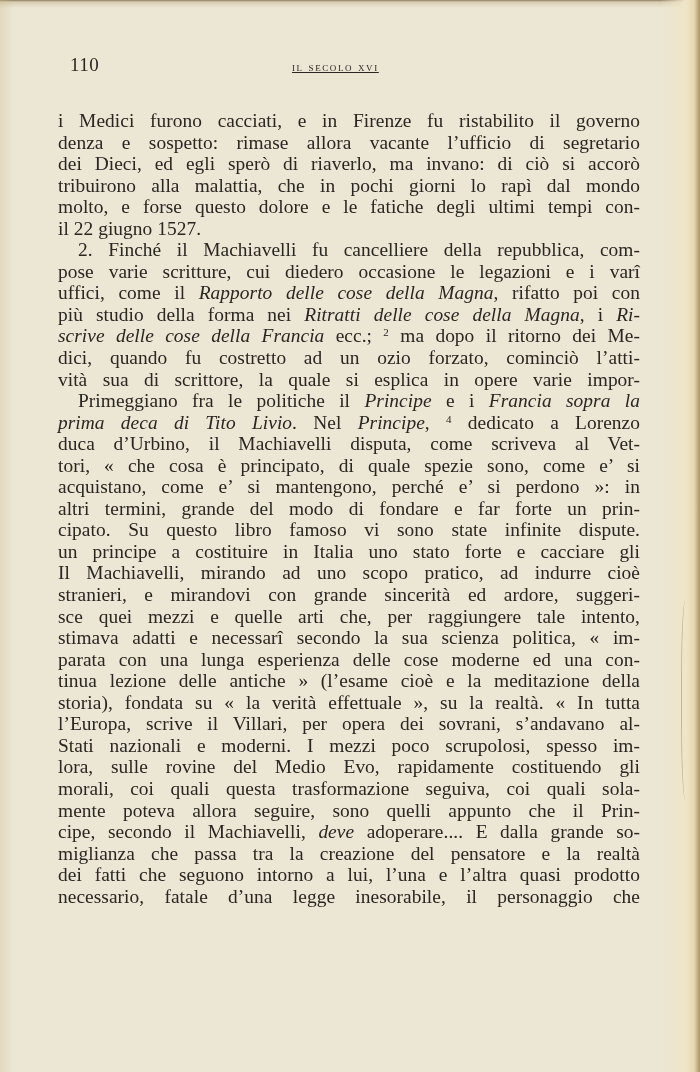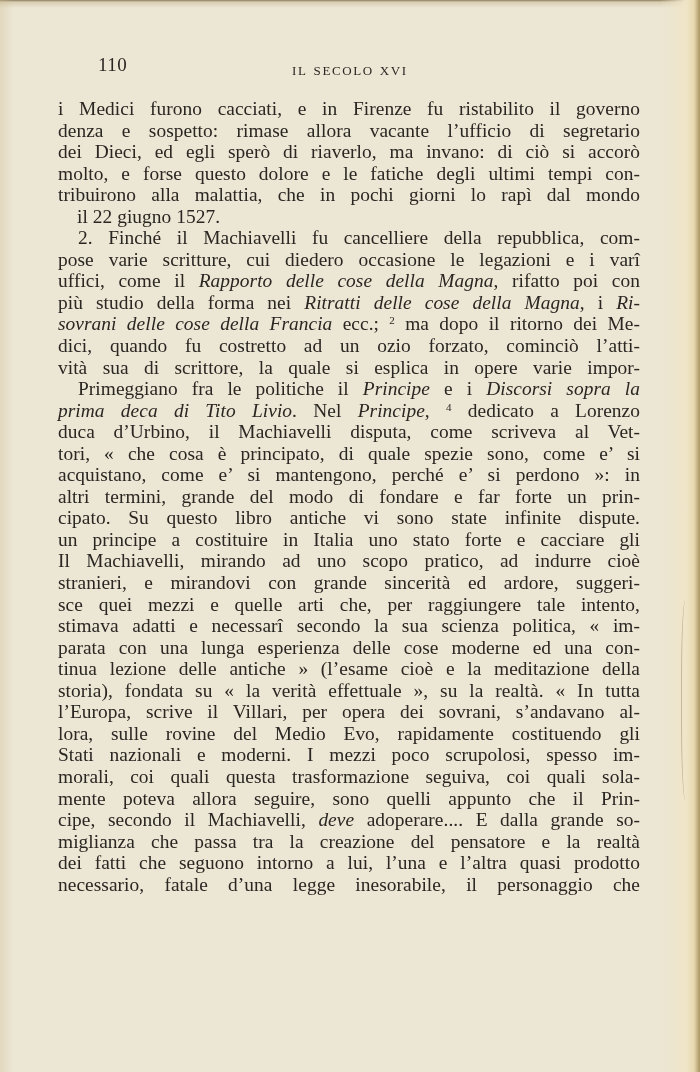--- a/index.html
+++ b/index.html
@@ -31,50 +31,49 @@
       left: 70px;
       width: 578px;
       height: 24px;
     }
     .page-number {
       position: absolute;
       left: 0;
       top: 0;
       font-size: 19px;
       letter-spacing: 0.5px;
-      margin-left: 28px;
     }
     .section-title {
       position: absolute;
       left: 222px;
       top: 5px;
-      font-size: 18px;
+      font-size: 13px;
       letter-spacing: 1.6px;
       font-variant: small-caps;
       text-transform: lowercase;
+      text-decoration: underline;
     }
     .text-block {
       position: absolute;
-      top: 98px;
+      top: 110px;
       left: 58px;
       width: 582px;
     }
     .line {
       display: block;
       height: 21.55px;
       line-height: 21.55px;
       font-size: 19.4px;
       white-space: nowrap;
       text-align: justify;
       text-align-last: justify;
       letter-spacing: 0.05px;
     }
     .line.last {
       text-align-last: left;
-      margin-left: 19px;
     }
     .line.indent {
       padding-left: 20px;
       font-family: Liberation Serif, serif;
     }
     .line i { font-style: italic; }
     sup {
       font-size: 11px;
       line-height: 0;
       vertical-align: 6px;
@@ -95,48 +94,48 @@
 <div class="page">
   <div class="running-head">
     <span class="page-number">110</span>
     <span class="section-title">IL SECOLO XVI</span>
   </div>
 
   <div class="text-block" id="text-block">
       <div class="line">i Medici furono cacciati, e in Firenze fu ristabilito il governo</div>
       <div class="line">denza e sospetto: rimase allora vacante l’ufficio di segretario</div>
       <div class="line">dei Dieci, ed egli sperò di riaverlo, ma invano: di ciò si accorò</div>
+      <div class="line">tribuirono alla malattia, che in pochi giorni lo rapì dal mondo</div>
       <div class="line">molto, e forse questo dolore e le fatiche degli ultimi tempi con-</div>
-      <div class="line">tribuirono alla malattia, che in pochi giorni lo rapì dal mondo</div>
       <div class="line last">il 22 giugno 1527.</div>
       <div class="line indent">2. Finché il Machiavelli fu cancelliere della repubblica, com-</div>
       <div class="line">pose varie scritture, cui diedero occasione le legazioni e i varî</div>
       <div class="line"><span>uffici, come il </span><i>Rapporto delle cose della Magna</i><span>, rifatto poi con</span></div>
       <div class="line"><span>più studio della forma nei </span><i>Ritratti delle cose della Magna</i><span>, i </span><i>Ri-</i></div>
-      <div class="line"><i>sovrani delle cose della Francia</i><span> ecc.; </span><sup>2</sup><span> ma dopo il ritorno dei Me-</span></div>
+      <div class="line"><i>scrive delle cose della Francia</i><span> ecc.; </span><sup>2</sup><span> ma dopo il ritorno dei Me-</span></div>
       <div class="line">dici, quando fu costretto ad un ozio forzato, cominciò l’atti-</div>
       <div class="line">vità sua di scrittore, la quale si esplica in opere varie impor-</div>
-      <div class="line indent"><span>Primeggiano fra le politiche il </span><i>Principe</i><span> e i </span><i>Discorsi sopra la</i></div>
+      <div class="line indent"><span>Primeggiano fra le politiche il </span><i>Principe</i><span> e i </span><i>Francia sopra la</i></div>
       <div class="line"><i>prima deca di Tito Livio</i><span>. Nel </span><i>Principe</i><span>, </span><sup>4</sup><span> dedicato a Lorenzo</span></div>
       <div class="line">duca d’Urbino, il Machiavelli disputa, come scriveva al Vet-</div>
       <div class="line">tori, « che cosa è principato, di quale spezie sono, come e’ si</div>
       <div class="line">acquistano, come e’ si mantengono, perché e’ si perdono »: in</div>
       <div class="line">altri termini, grande del modo di fondare e far forte un prin-</div>
-      <div class="line">cipato. Su questo libro antiche vi sono state infinite dispute.</div>
+      <div class="line">cipato. Su questo libro famoso vi sono state infinite dispute.</div>
       <div class="line">un principe a costituire in Italia uno stato forte e cacciare gli</div>
       <div class="line">Il Machiavelli, mirando ad uno scopo pratico, ad indurre cioè</div>
       <div class="line">stranieri, e mirandovi con grande sincerità ed ardore, suggeri-</div>
       <div class="line">sce quei mezzi e quelle arti che, per raggiungere tale intento,</div>
       <div class="line">stimava adatti e necessarî secondo la sua scienza politica, « im-</div>
       <div class="line">parata con una lunga esperienza delle cose moderne ed una con-</div>
       <div class="line">tinua lezione delle antiche » (l’esame cioè e la meditazione della</div>
       <div class="line">storia), fondata su « la verità effettuale », su la realtà. « In tutta</div>
       <div class="line">l’Europa, scrive il Villari, per opera dei sovrani, s’andavano al-</div>
+      <div class="line">Stati nazionali e moderni. I mezzi poco scrupolosi, spesso im-</div>
       <div class="line">lora, sulle rovine del Medio Evo, rapidamente costituendo gli</div>
-      <div class="line">Stati nazionali e moderni. I mezzi poco scrupolosi, spesso im-</div>
       <div class="line">morali, coi quali questa trasformazione seguiva, coi quali sola-</div>
       <div class="line">mente poteva allora seguire, sono quelli appunto che il Prin-</div>
       <div class="line"><span>cipe, secondo il Machiavelli, </span><i>deve</i><span> adoperare.... E dalla grande so-</span></div>
       <div class="line">miglianza che passa tra la creazione del pensatore e la realtà</div>
       <div class="line">dei fatti che seguono intorno a lui, l’una e l’altra quasi prodotto</div>
       <div class="line">necessario, fatale d’una legge inesorabile, il personaggio che</div>
     </div>
 
   <div class="crease"></div>
 </div>

